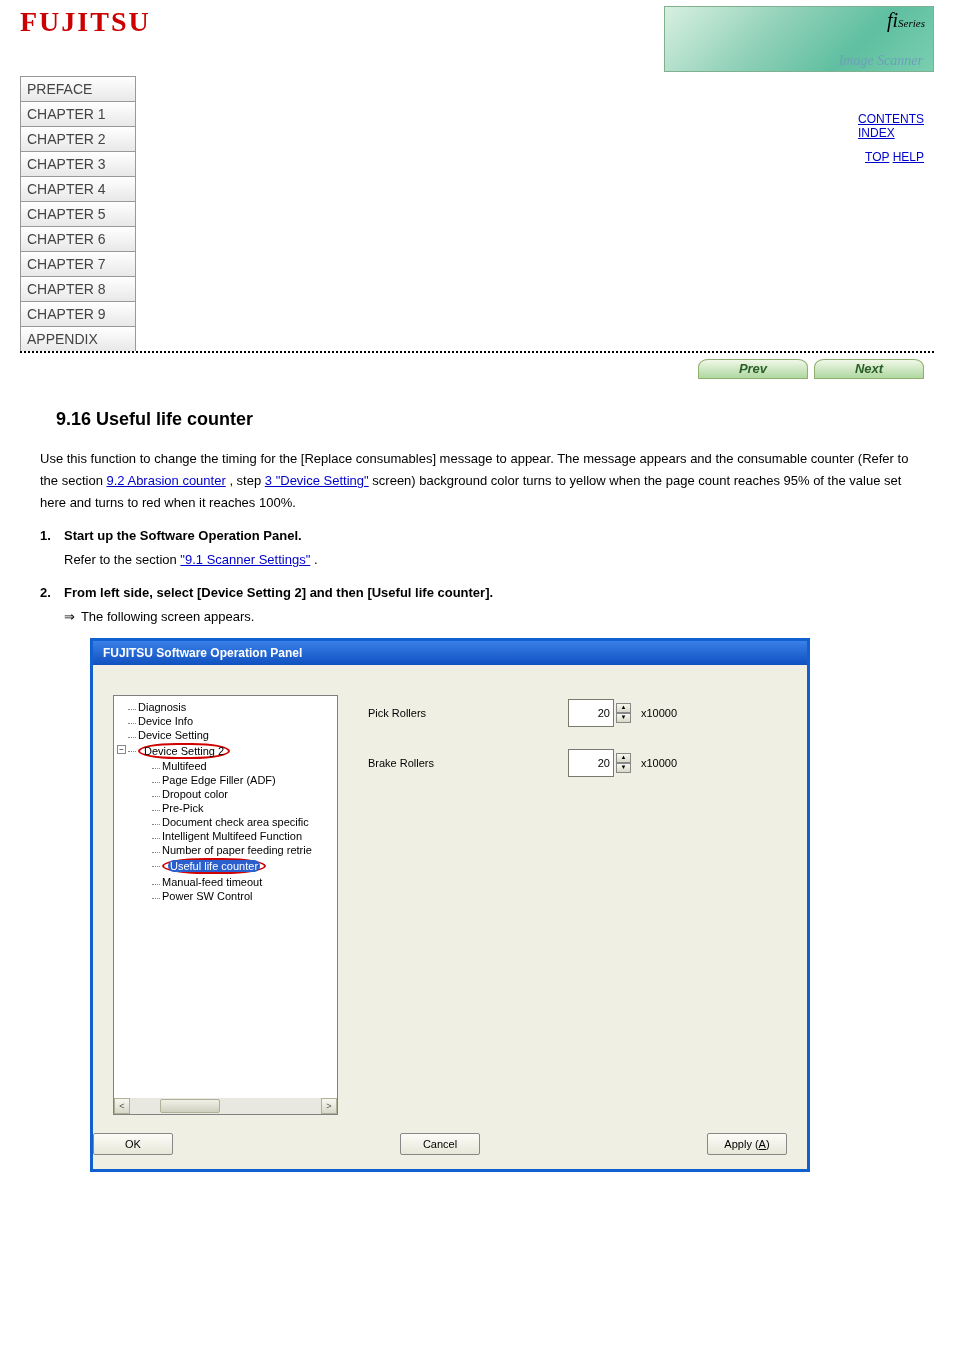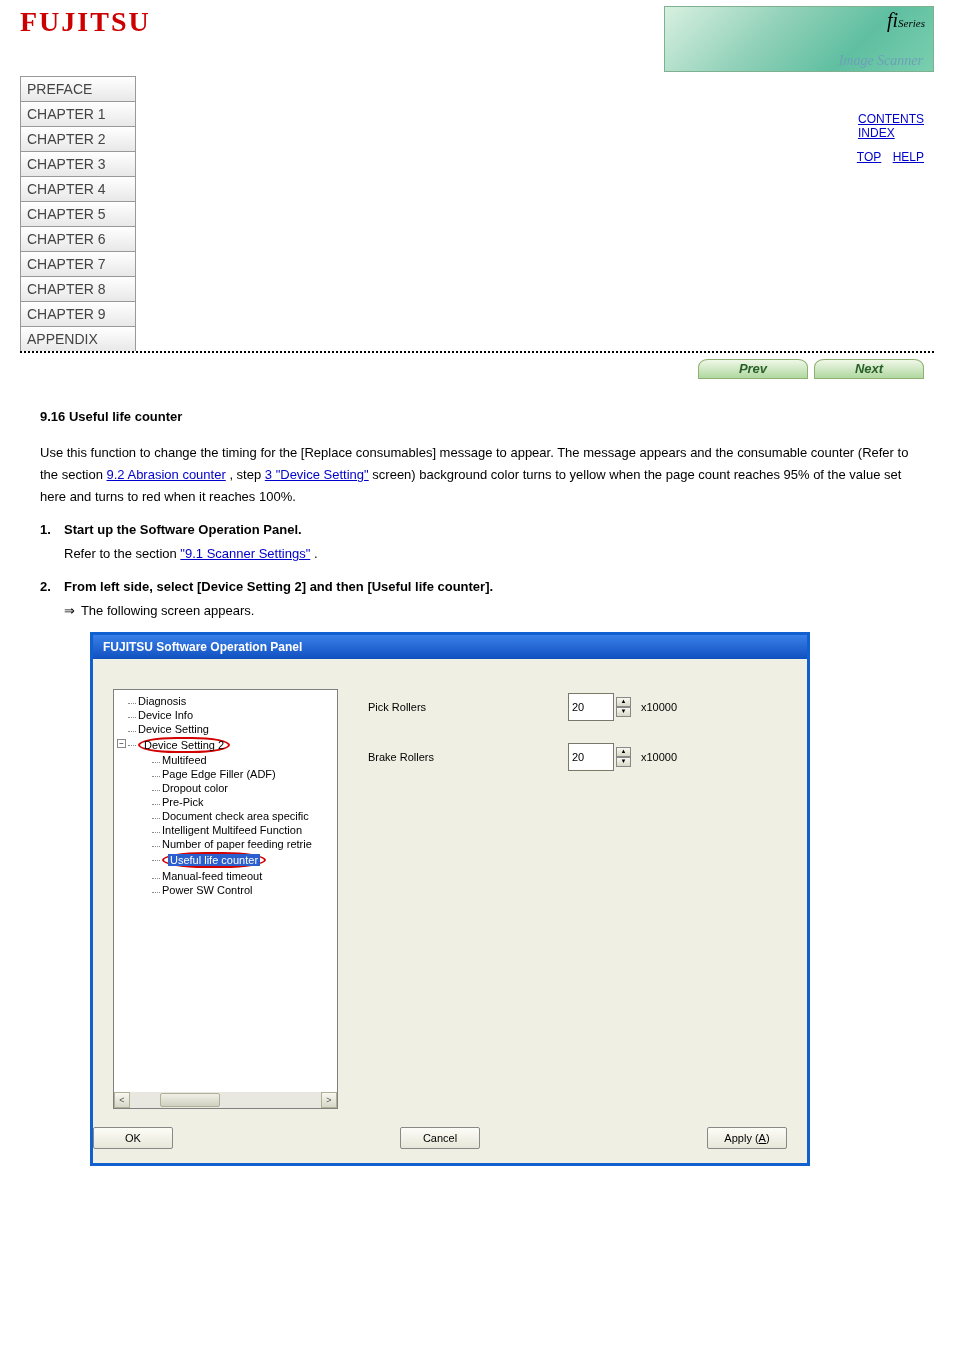--- a/index.html
+++ b/index.html
@@ -51,21 +51,21 @@
     margin-left: 6px;
     text-align: center;
     font-style: italic;
     font-weight: bold;
     font-size: 13px;
     color: #2a602a;
     line-height: 18px;
   }
 
   .content { padding: 20px 40px 0 40px; }
-  h2.section-title { font-size: 13px; font-weight: bold; margin: 10px 0 18px 0; }
+  h2.section-title { font-size: 18px; font-weight: bold; margin: 10px 0 18px 16px; }
   .body-text { font-size: 13px; line-height: 1.7; }
   .body-text a { color: #0000cc; text-decoration: underline; }
 
   .step { display: flex; margin: 14px 0 6px 0; }
   .step-num { font-weight: bold; width: 24px; }
   .step-text { font-weight: bold; flex: 1; }
   .step-arrow { margin-left: 24px; margin-top: 6px; display: flex; }
   .step-arrow .arr { margin-right: 6px; font-size: 13px; }
 
   
@@ -99,41 +99,41 @@
   .tree li::before {
     content: ""; position: absolute; left: 0; top: 9px;
     width: 8px; border-top: 1px dotted #888;
   }
   .tree li.branch > .expander {
     position: absolute; left: -11px; top: 3px;
     width: 9px; height: 9px; border: 1px solid #888; background: #fff;
     font-size: 8px; line-height: 7px; text-align: center;
   }
   .tree .selected {
-    background: #2a5fcd; color: #fff; padding: 0 2px;
+    background: #2a5fcd; color: #fff; padding: 0 2px; border-radius: 6px;
   }
   .circle-red {
     border: 2px solid #d00000; border-radius: 50% / 60%;
     padding: 0 4px; display: inline-block;
   }
   .tree-scroll {
     position: absolute; left: 0; bottom: 0; right: 0; height: 16px;
     display: flex; align-items: stretch; background: #e8e8e0;
   }
   .ts-btn { width: 16px; background: linear-gradient(#f8f8f0,#d8d8c8); border: 1px solid #b0b098; display: flex; align-items:center; justify-content:center; font-size:9px; color:#555; }
   .ts-track { flex: 1; background: #e8e8e0; position: relative; }
   .ts-thumb { position: absolute; left: 30px; top: 1px; bottom: 1px; width: 60px; background: linear-gradient(#f0f0e8,#d0d0c0); border: 1px solid #b0b098; border-radius: 2px; }
 
   .right-panel { flex: 1; padding: 4px 10px 0 30px; }
   .field-row { display: flex; align-items: center; margin-bottom: 22px; }
   .field-label { width: 200px; }
   .spin-group { display: flex; align-items: center; }
   .spin-input {
     width: 46px; height: 20px; border: 1px solid #7a7a6a;
-    background: #fff; padding: 13px 3px; font-size: 11px;
+    background: #fff; padding: 13px 3px; font-size: 11px; text-align: right;
   }
   .spin-btns { display: flex; flex-direction: column; margin-left: 2px; }
   .spin-btn { width: 15px; height: 10px; border: 1px solid #888; background: linear-gradient(#f8f8f0,#d8d8c8); font-size: 6px; line-height: 6px; text-align: center; }
   .mult { margin-left: 10px; }
 
   .dialog-buttons { display: flex; justify-content: space-between; padding: 8px 20px 14px 0; gap: 14px; }
   .dlg-btn {
     width: 80px; height: 22px; border: 1px solid #888;
     background: linear-gradient(#fdfdf8,#e6e6d8);
     font-size: 11px; text-align: center; line-height: 20px;
@@ -178,21 +178,21 @@
     </div>
     <div class="nav-dots"></div>
   </div>
 
   <div class="top-right-links">
     <a href="#">CONTENTS</a><br>
     <a href="#">INDEX</a>
   </div>
 
   <div style="position:absolute; top:150px; right:30px; font-size:12px;">
-    <a href="#" style="color:#0000cc;text-decoration:underline;margin-right:8px;">TOP</a>
+    <a href="#" style="color:#0000cc;text-decoration:underline;margin-right:0;">TOP</a>
     <a href="#" style="color:#0000cc;text-decoration:underline;">HELP</a>
   </div>
 
   <div class="pager-row">
     <div class="pager-btn">Prev</div>
     <div class="pager-btn">Next</div>
   </div>
 
   <div class="content">
     <h2 class="section-title">9.16 Useful life counter</h2>

